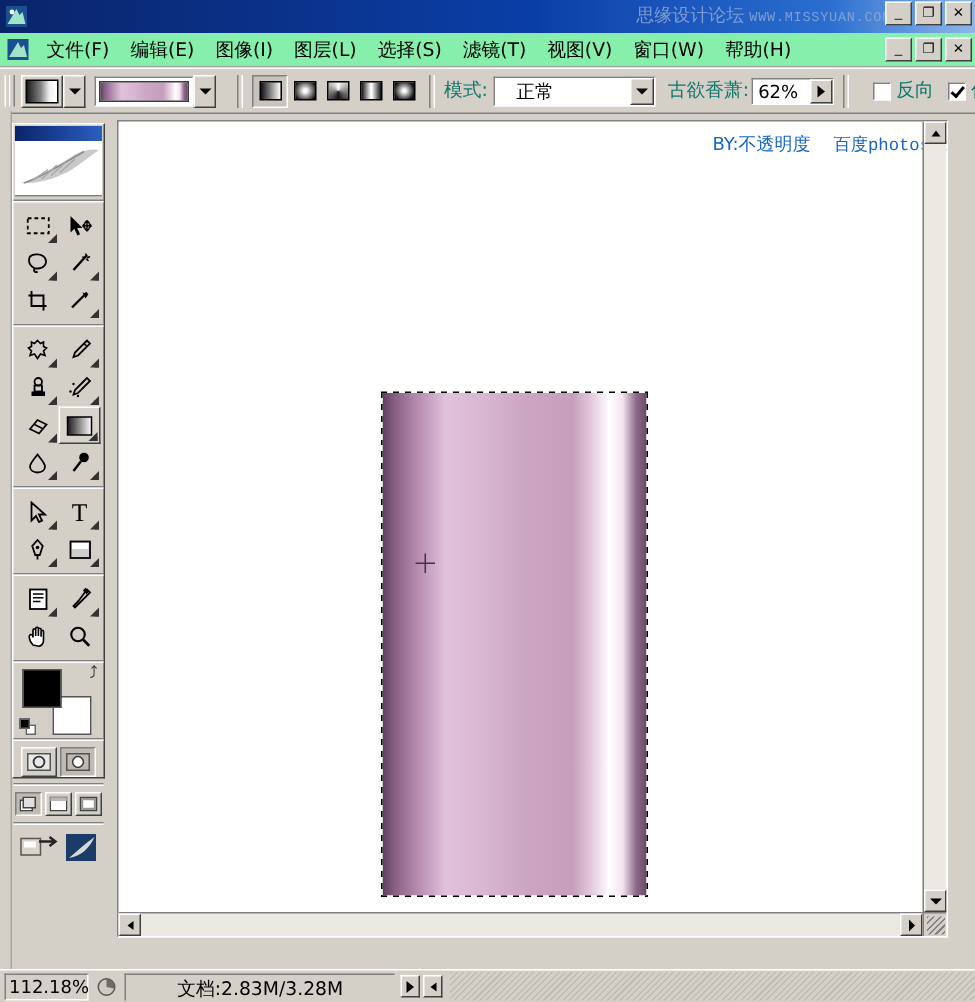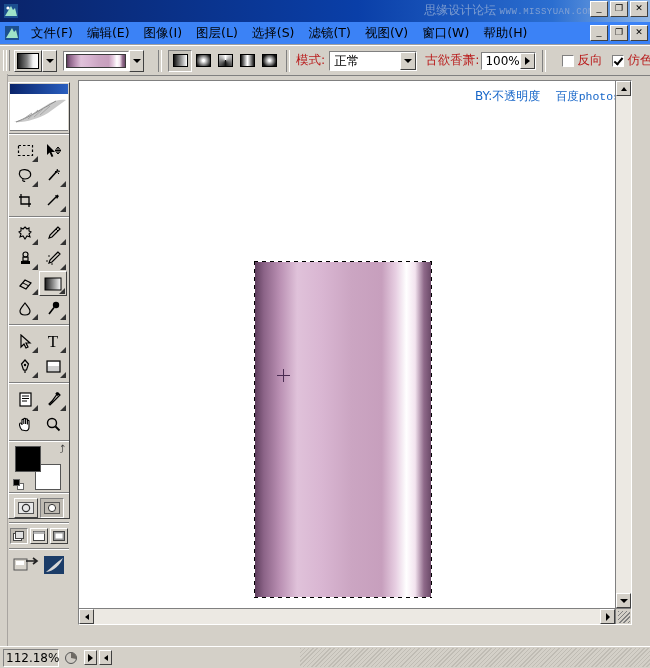--- a/index.html
+++ b/index.html
@@ -37,21 +37,21 @@
     width:16px;height:14px;background:#d4d0c8;
     border-top:1px solid #fff;border-left:1px solid #fff;
     border-right:1px solid #404040;border-bottom:1px solid #404040;
     font-size:9px;line-height:12px;text-align:center;color:#000;
     font-family:"Liberation Sans",sans-serif;overflow:hidden;
   }
 
   
   .menubar{
     position:absolute;left:0;top:22px;width:650px;height:22px;
-    background:#3b82f6;display:flex;align-items:center;
+    background:#86efac;display:flex;align-items:center;
     border-bottom:1px solid #a0a0a0;
   }
   .menu-icon{width:16px;height:16px;margin-left:4px;margin-right:4px;flex:0 0 auto;}
   .menu-item{
     padding:2px 7px;font-size:12.5px;color:#000;white-space:nowrap;
     font-family:"DejaVu Sans","Liberation Sans",sans-serif;
   }
   .menu-winbtns{position:absolute;right:2px;top:3px;display:flex;gap:2px;}
 
   
@@ -118,28 +118,28 @@
     border-top:1px solid #808080;border-left:1px solid #808080;
     border-right:1px solid #fff;border-bottom:1px solid #fff;background:#c8c4bc;
   }
   .gtype .g{width:15px;height:13px;border:1px solid #000;box-sizing:border-box;}
   .g-linear{background:linear-gradient(to right,#111,#fff);}
   .g-radial{background:radial-gradient(circle at 50% 50%,#fff 12%,#111 90%);}
   .g-angle{background:conic-gradient(from 180deg at 50% 50%,#111,#fff,#111);}
   .g-reflect{background:linear-gradient(to right,#111,#fff 48%,#fff 52%,#111);}
   .g-diamond{background:radial-gradient(circle at 50% 50%,#fff 10%,#111 80%);}
 
-  .lbl{font-size:12.5px;color:#b91c1c;white-space:nowrap;font-family:"DejaVu Sans","Liberation Sans",sans-serif;}
+  .lbl{font-size:12.5px;color:#0f766e;white-space:nowrap;font-family:"DejaVu Sans","Liberation Sans",sans-serif;}
 
   .combo{
     display:flex;align-items:center;height:20px;margin-left:4px;
     border-top:1px solid #808080;border-left:1px solid #808080;
     border-right:1px solid #fff;border-bottom:1px solid #fff;background:#fff;box-sizing:border-box;
   }
-  .combo .val{padding:0 4px;width:62px;font-size:12.5px;line-height:18px;white-space:nowrap;overflow:hidden;font-family:"DejaVu Sans",sans-serif;}
+  .combo .val{padding:0 14px;width:62px;font-size:12.5px;line-height:18px;white-space:nowrap;overflow:hidden;font-family:"DejaVu Sans",sans-serif;}
   .combo .btn{
     width:16px;height:18px;display:flex;align-items:center;justify-content:center;
     border-top:1px solid #fff;border-left:1px solid #fff;
     border-right:1px solid #404040;border-bottom:1px solid #404040;background:#d4d0c8;box-sizing:border-box;
   }
   .spin{
     display:flex;align-items:center;height:18px;margin-left:2px;
     border-top:1px solid #808080;border-left:1px solid #808080;
     border-right:1px solid #fff;border-bottom:1px solid #fff;background:#fff;box-sizing:border-box;
   }
@@ -410,21 +410,21 @@
     <div class="lbl">模式:</div>
     <div class="combo">
       <div class="val">正常</div>
       <div class="btn">
           <div class="arrow-down"></div>
         </div>
     </div>
 
     <div class="lbl" style="margin-left:8px;">古欲香萧:</div>
     <div class="spin">
-      <div class="val">100%</div>
+      <div class="val">62%</div>
       <div class="btn">
           <div class="arrow-right"></div>
         </div>
     </div>
 
     <div class="sep"></div>
 
     <div class="chk">
       <div class="chkbox"></div>
       <div class="lbl">反向</div>
@@ -720,20 +720,21 @@
 
   <div class="statusbar">
     <div class="st-hatch"></div>
     <div class="st-zoom">112.18%</div>
     <div class="st-icon">
       <svg width="14" height="14" viewBox="0 0 14 14">
         <circle cx="7" cy="7" r="5.5" fill="#cfcbc4" stroke="#555" stroke-width="1"></circle>
         <path d="M7 7 L7 1.6 A5.4 5.4 0 0 1 12.2 8 Z" fill="#6e6a64"></path>
       </svg>
     </div>
+    <div class="st-doc">文档:2.83M/3.28M</div>
     <div class="st-arrows">
       <div class="b">
           <div class="arrow-right"></div>
         </div>
       <div class="b">
           <div style="width:0;height:0;border-top:3px solid transparent;border-bottom:3px solid transparent;border-right:4px solid #000;"></div>
         </div>
     </div>
   </div>
 

